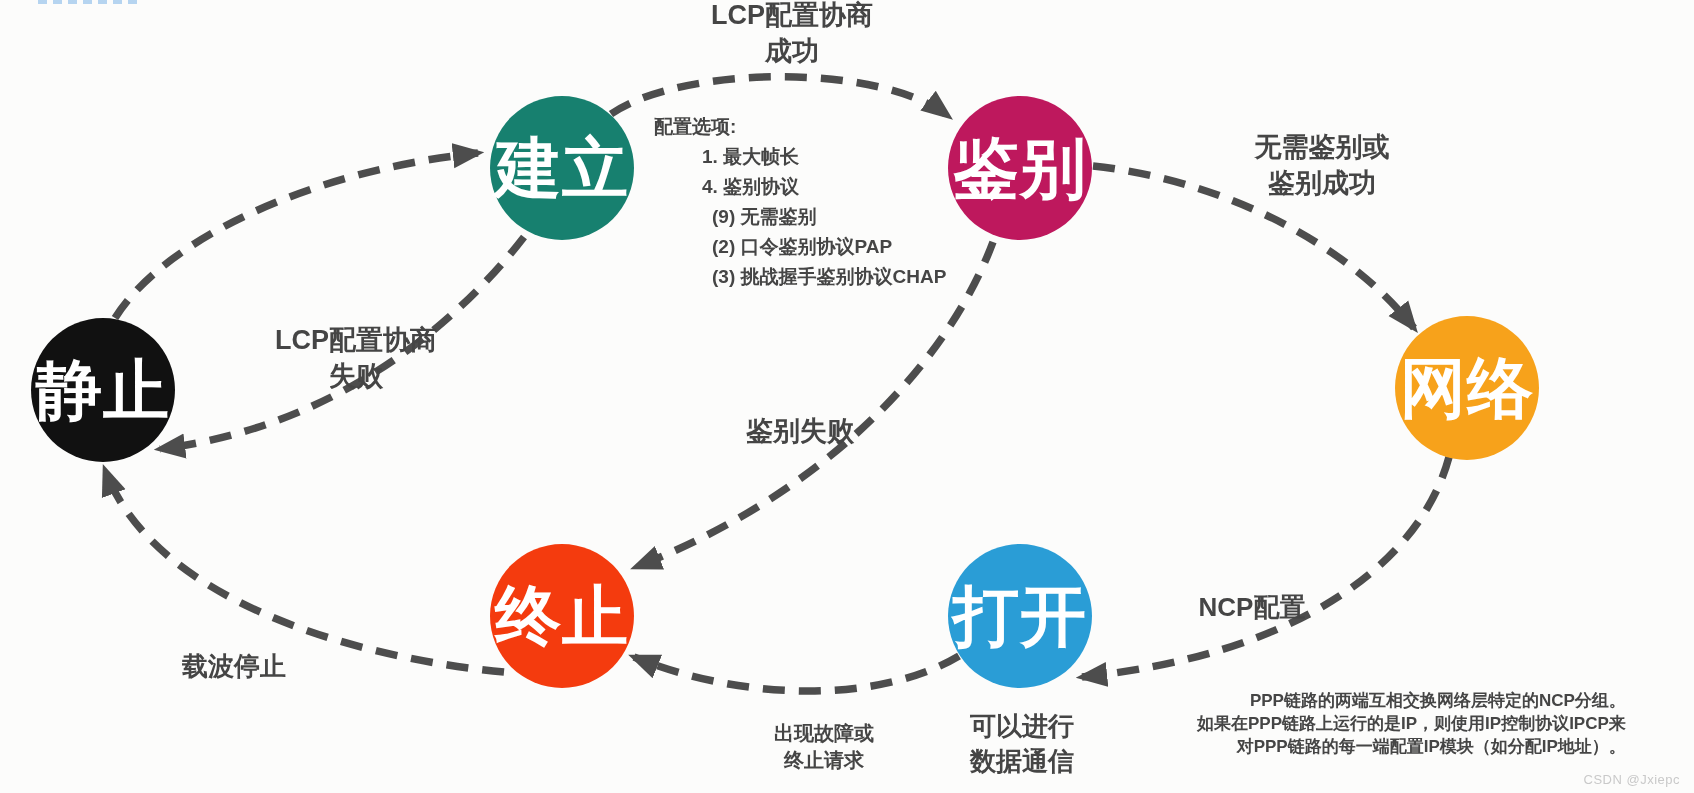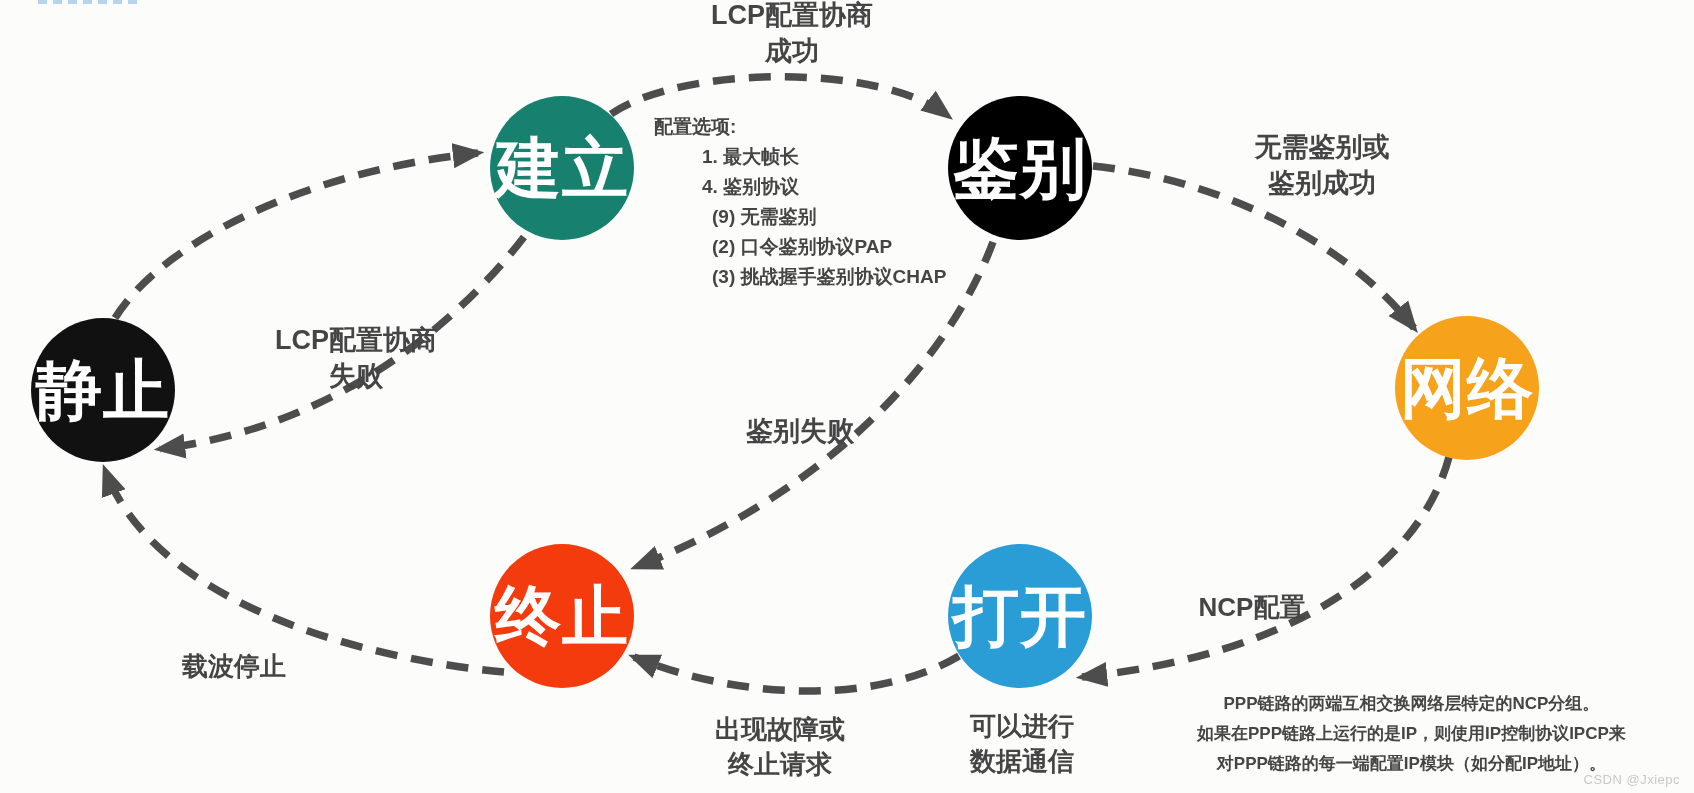--- a/index.html
+++ b/index.html
@@ -28,40 +28,40 @@
   .node-terminate{left:490px;top:544px;}
   .lbl{
     position:absolute;transform:translate(-50%,-50%);
     font-weight:bold;color:var(--text);text-align:center;
     white-space:pre-line;font-size:27px;line-height:1.33;
   }
   .lbl-detect{left:162px;top:165px;}
   .lbl-lcp-success{left:792px;top:34px;}
   .lbl-noauth{left:1322px;top:166px;}
   .lbl-ncp{left:1252px;top:607px;font-size:26px;}
-  .lbl-fault{left:780px;top:747px;font-size:26px;}
+  .lbl-fault{left:824px;top:747px;font-size:20px;}
   .lbl-authfail{left:800px;top:432px;}
   .lbl-lcp-fail{left:356px;top:359px;}
   .lbl-carrier{left:234px;top:666px;font-size:26px;}
   .note-open{
     position:absolute;left:1022px;top:744px;transform:translate(-50%,-50%);
     font-weight:bold;color:var(--text);text-align:center;
     white-space:pre-line;font-size:26px;line-height:1.35;
   }
   .config{
     position:absolute;left:638px;top:112px;
     font-weight:bold;color:var(--text);font-size:19px;
   }
   .config .cline{height:30px;line-height:30px;white-space:pre;margin-left:16px;}
   .config .ind-1{padding-left:48px;}
   .config .ind-2{padding-left:58px;}
   .ncp-note{
     position:absolute;left:1197px;top:689px;
-    font-weight:bold;color:var(--text);font-size:17px;line-height:30px;
-    white-space:pre-line;text-align:center;
+    font-weight:bold;color:var(--text);font-size:17px;line-height:23px;
+    white-space:pre-line;text-align:right;
   }
   .watermark{
     position:absolute;right:14px;bottom:6px;
     color:var(--watermark);font-size:13px;font-weight:normal;letter-spacing:.5px;
   }
   .clipped-fragment{
     position:absolute;left:38px;top:0;width:104px;height:4px;opacity:.85;
     background:repeating-linear-gradient(90deg,#a9cdee 0 9px,transparent 9px 15px);
   }
 </style>
@@ -83,21 +83,21 @@
     <path class="edge" d="M 1093 166 C 1205 178, 1338 232, 1414 328" marker-end="url(#arrow)"></path>
     <path class="edge" d="M 1449 457 C 1420 565, 1295 655, 1082 677" marker-end="url(#arrow)"></path>
     <path class="edge" d="M 959 656 C 880 703, 745 702, 634 657" marker-end="url(#arrow)"></path>
     <path class="edge" d="M 993 242 C 948 362, 828 492, 636 567" marker-end="url(#arrow)"></path>
     <path class="edge" d="M 524 237 C 452 330, 330 428, 160 449" marker-end="url(#arrow)"></path>
     <path class="edge" d="M 504 672 C 345 657, 152 597, 105 470" marker-end="url(#arrow)"></path>
   </svg>
 
   <div class="node node-quiet" style="background-color: rgb(17, 17, 17);">静止</div>
   <div class="node node-establish" style="background-color: rgb(23, 128, 111);">建立</div>
-  <div class="node node-auth" style="background-color: #000000; text-align: right;">鉴别</div>
+  <div class="node node-auth" style="background-color: #be185d; text-align: right;">鉴别</div>
   <div class="node node-network" style="background-color: rgb(247, 162, 27);">网络</div>
   <div class="node node-terminate" style="background-color: rgb(244, 59, 14);">终止</div>
   <div class="node node-open" style="background-color: rgb(42, 157, 214);">打开</div>
 
   <div class="lbl lbl-lcp-success">LCP配置协商
 成功</div>
   <div class="lbl lbl-noauth">无需鉴别或
 鉴别成功</div>
   <div class="lbl lbl-ncp">NCP配置</div>
   <div class="lbl lbl-fault">出现故障或

